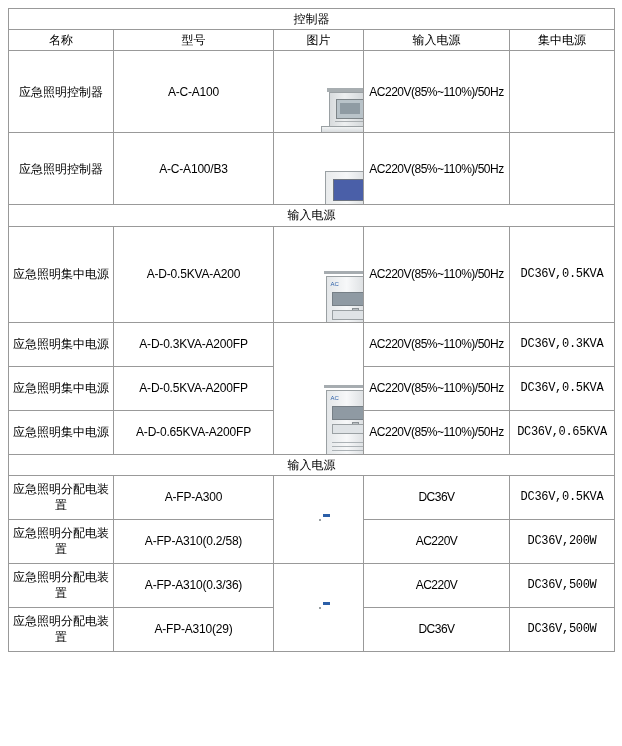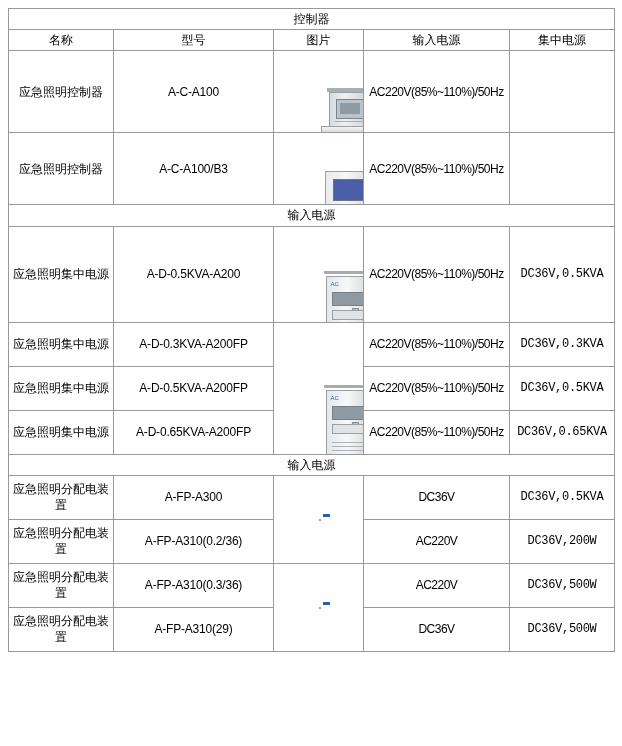--- a/index.html
+++ b/index.html
@@ -388,21 +388,21 @@
                 <i></i>
               </span>
         </span>
       </td>
       <td class="power-cell">DC36V</td>
       <td class="out-cell">DC36V,0.5KVA</td>
     </tr>
 
     <tr style="height:44px">
       <td class="name-cell">应急照明分配电装置</td>
-      <td class="model-cell">A-FP-A310(0.2/36)</td>
+      <td class="model-cell">A-FP-A310(0.2/58)</td>
       <td class="power-cell">AC220V</td>
       <td class="out-cell">DC36V,200W</td>
     </tr>
 
     <tr style="height:44px">
       <td class="name-cell">应急照明分配电装置</td>
       <td class="model-cell">A-FP-A310(0.3/36)</td>
       <td class="img-cell" rowspan="2">
         <span class="ill-dist">
           <span class="b b1">

